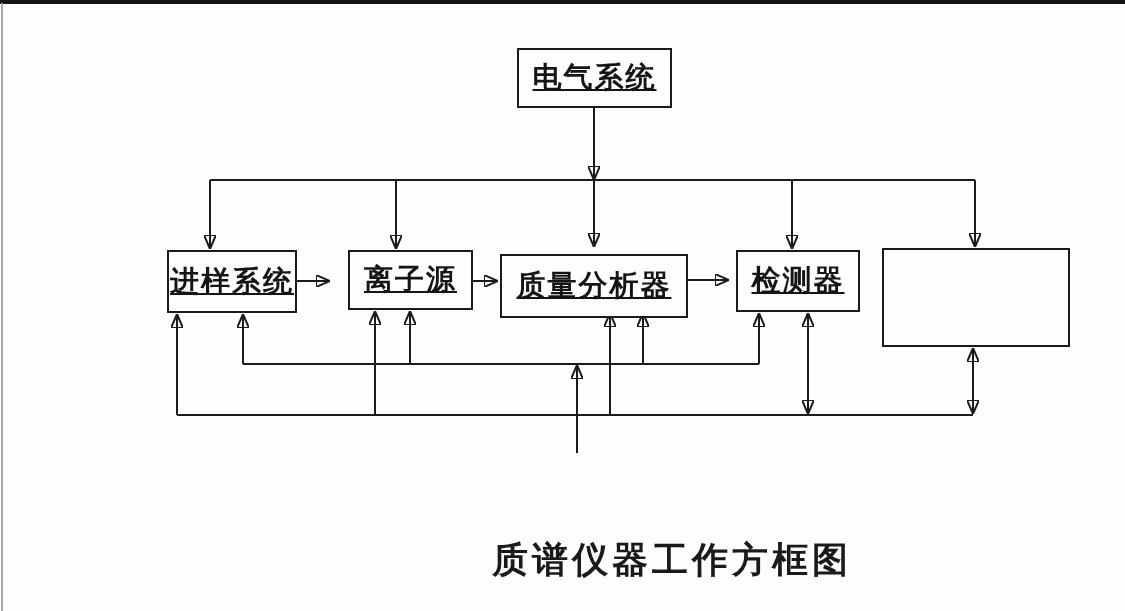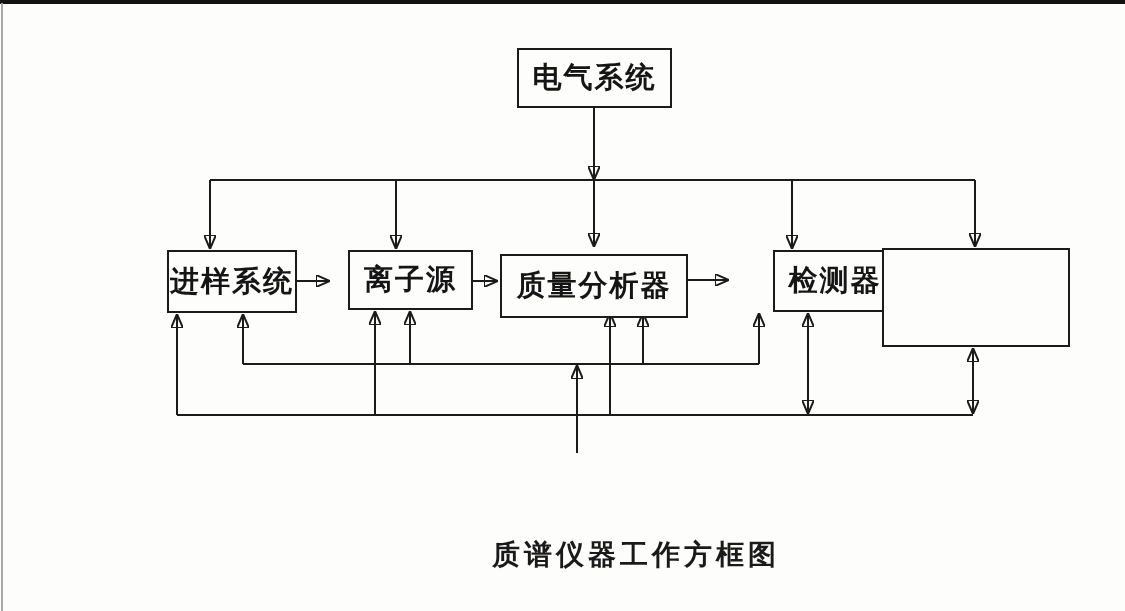--- a/index.html
+++ b/index.html
@@ -9,31 +9,32 @@
     font-family:"Liberation Sans", sans-serif;
   }
   .frame-top  { position:absolute; left:0; top:0; width:1125px; height:4px; background:#131313; }
   .frame-left { position:absolute; left:1px; top:3px; width:2px; height:608px; background:#a8a8a8; }
   .node {
     position:absolute; box-sizing:border-box;
     border:2.5px solid #1b1b1b; background:#fdfdfc;
     display:flex; align-items:center; justify-content:center;
     font-weight:bold; font-size:29px; letter-spacing:2px; color:#151515;
     white-space:nowrap;
+    text-decoration:underline;
   }
   .n-electrical { left:517px; top:48px;  width:155px; height:60px; }
   .n-sample     { left:137px; top:250px; width:130px; height:63px;margin-left:30px; }
   .n-ion        { left:348px; top:250px; width:125px; height:60px; }
   .n-analyzer   { left:500px; top:248px; width:188px; height:64px;margin-top:6px; }
-  .n-detector   { left:773px; top:250px; width:124px; height:62px; }
+  .n-detector   { left:736px; top:250px; width:124px; height:62px; }
   .n-computer   { left:882px; top:248px; width:188px; height:99px; flex-direction:column; line-height:1.25; font-size:28px; }
   .n-vacuum     { left:518px; top:453px; width:155px; height:60px; }
   .caption {
     position:absolute; left:492px; top:536px;
-    font-weight:bold; font-size:28px; letter-spacing:4px; color:#1a1a1a;
+    font-weight:bold; font-size:36px; letter-spacing:4px; color:#1a1a1a;
   }
   svg.wires { position:absolute; left:0; top:0; }
   svg.wires path { stroke:#1b1b1b; stroke-width:2; fill:none; }
 </style>
 </head>
 <body>
 
 <div class="canvas">
 
   <div class="frame-top"></div>

